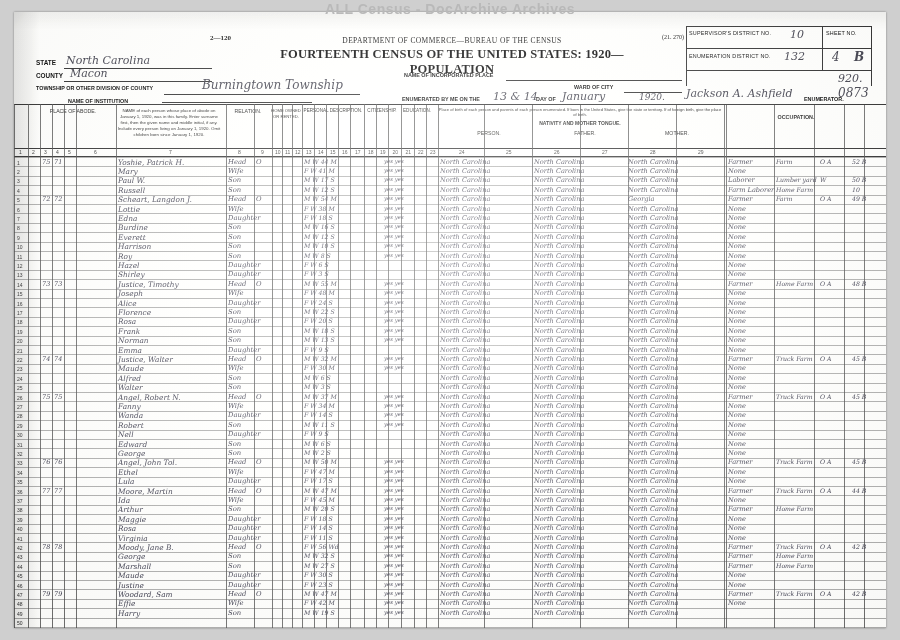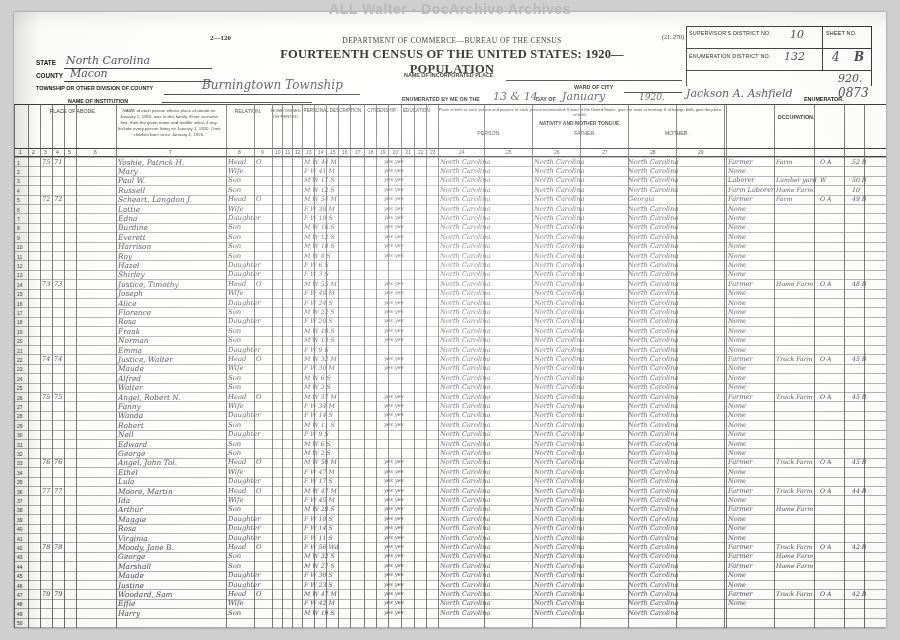--- a/index.html
+++ b/index.html
@@ -55,21 +55,21 @@
   .hline{position:absolute;left:0;width:872px;height:1px;background:#4a4a4a;opacity:.45;}
   .colhdr{position:absolute;font-size:5.2px;font-family:"Liberation Sans", sans-serif;
           text-align:center;color:#222;line-height:6px;}
   .rowtext{position:absolute;font-family:"DejaVu Serif", serif;font-style:italic;
            font-size:7px;color:#39394a;white-space:nowrap;}
   .rnum{position:absolute;font-size:5px;color:#333;font-family:"Liberation Sans", sans-serif;}
 </style>
 </head>
 <body>
 
-<div id="watermark">ALL Walter - DocArchive Archives</div>
+<div id="watermark">ALL Census - DocArchive Archives</div>
 
 <div id="sheet">
 
   <div id="hdr">
 
     <div class="formno">2—120</div>
     <div class="formno2">(21. 270)</div>
 
     <div class="h-title">
       <div class="t1">DEPARTMENT OF COMMERCE—BUREAU OF THE CENSUS</div>

